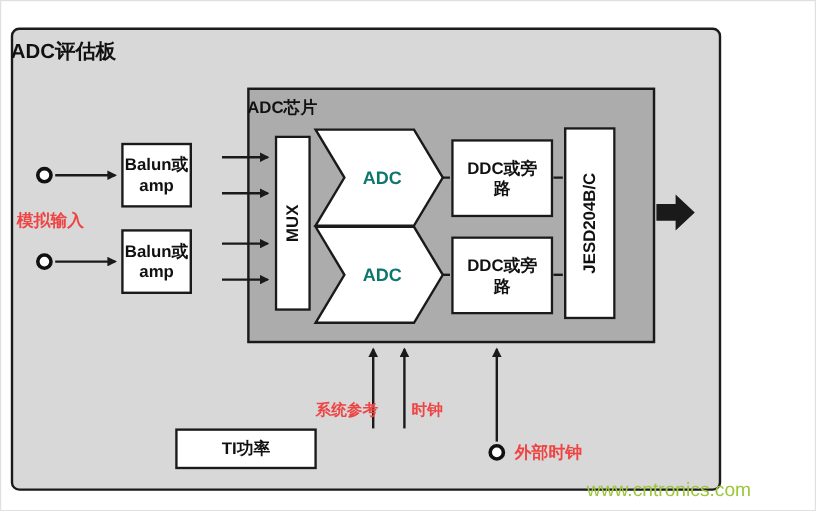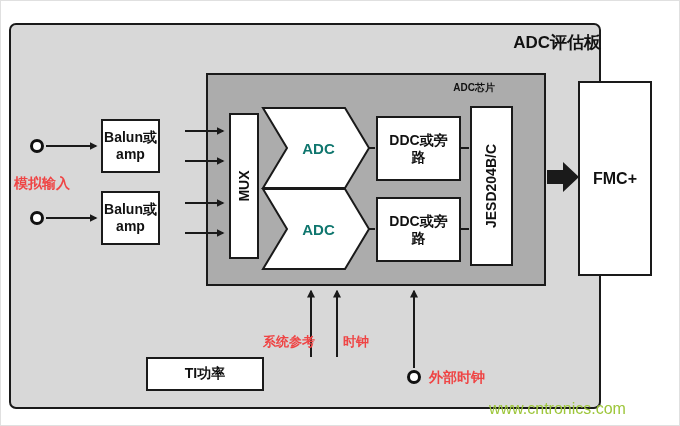--- a/index.html
+++ b/index.html
@@ -2,23 +2,23 @@
 <html><head>
 <meta charset="utf-8">
 <style>
   html,body{margin:0;padding:0;background:#fff;font-family:"Liberation Sans","DejaVu Sans",sans-serif;}
   .canvas{position:relative;width:680px;height:426px;background:#ffffff;overflow:hidden;border:1px solid #e0e0e0;box-sizing:border-box;}
   .outer-board{position:absolute;left:8px;top:22px;width:592px;height:386px;background:#d8d8d8;border:2px solid #1a1a1a;border-radius:7px;box-sizing:border-box;z-index:0;}
   .inner-chip{position:absolute;left:205px;top:72px;width:340px;height:213px;background:#acacac;border:2px solid #1a1a1a;box-sizing:border-box;z-index:1;}
   .overlay{position:absolute;left:0;top:0;width:680px;height:426px;z-index:2;pointer-events:none;}
   .overlay line{stroke:#1a1a1a;stroke-width:2;}
   .overlay .chev{fill:#ffffff;stroke:#1a1a1a;stroke-width:2;}
-  .title{position:absolute;font-weight:bold;color:#111;text-align:right;z-index:3;}
+  .title{position:absolute;font-weight:bold;color:#111;text-align:left;z-index:3;}
   .outer-title{left:8px;top:30px;width:592px;font-size:17px;}
-  .chip-title{left:205px;top:80px;width:289px;font-size:10px;}
+  .chip-title{left:205px;top:80px;width:289px;font-size:14px;}
   .box{position:absolute;background:#ffffff;border:2px solid #1a1a1a;box-sizing:border-box;display:flex;align-items:center;justify-content:center;text-align:center;font-weight:bold;color:#111;z-index:3;}
   .balun{left:100px;width:59px;height:54px;font-size:14px;line-height:1.2;}
   .mux{left:228px;top:112px;width:30px;height:146px;font-size:14px;}
   .ddc{left:375px;width:85px;height:65px;font-size:14px;line-height:1.2;padding:0 8px;}
   .jesd{left:469px;top:105px;width:43px;height:160px;font-size:14px;}
   .fmc{left:577px;top:80px;width:74px;height:195px;font-size:16px;}
   .ti-power{left:117px;top:356px;width:118px;height:34px;font-size:14px;margin-left:28px;}
   .ti-clock{left:258px;top:356px;width:120px;height:34px;font-size:14px;}
   .vtext{transform:rotate(-90deg);white-space:nowrap;display:block;}
   .adc-text{position:absolute;left:270px;width:95px;height:80px;display:flex;align-items:center;justify-content:center;font-weight:bold;font-size:15px;color:#0f766e;z-index:3;}
@@ -102,21 +102,20 @@
   <div class="adc-text" style="top:107px;">ADC</div>
   <div class="adc-text" style="top:188px;">ADC</div>
 
   <div class="box ddc" style="top:115px;">DDC或旁路</div>
   <div class="box ddc" style="top:196px;">DDC或旁路</div>
 
   <div class="box jesd">
     <span class="vtext">JESD204B/C</span>
   </div>
 
-  <div class="box fmc">FMC+</div>
 
   <div class="label small-label" style="left:246px;top:332px;margin-left:16px;">系统参考</div>
   <div class="label small-label" style="left:342px;top:332px;">时钟</div>
 
   <div class="box ti-power">TI功率</div>
 
   <div class="port" style="left:406px;top:369px;"></div>
   <div class="label" style="left:428px;top:368px;">外部时钟</div>
 
   <div class="watermark">www.cntronics.com</div>

